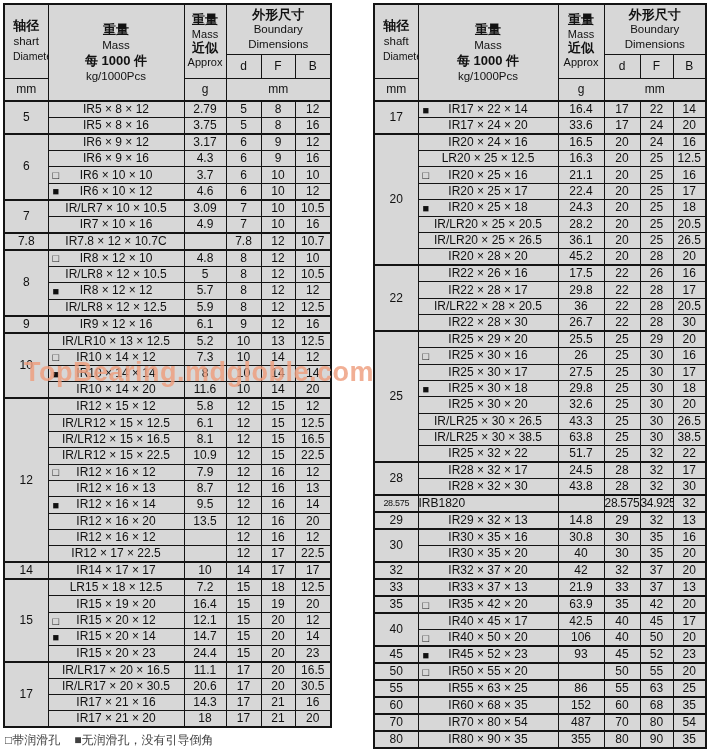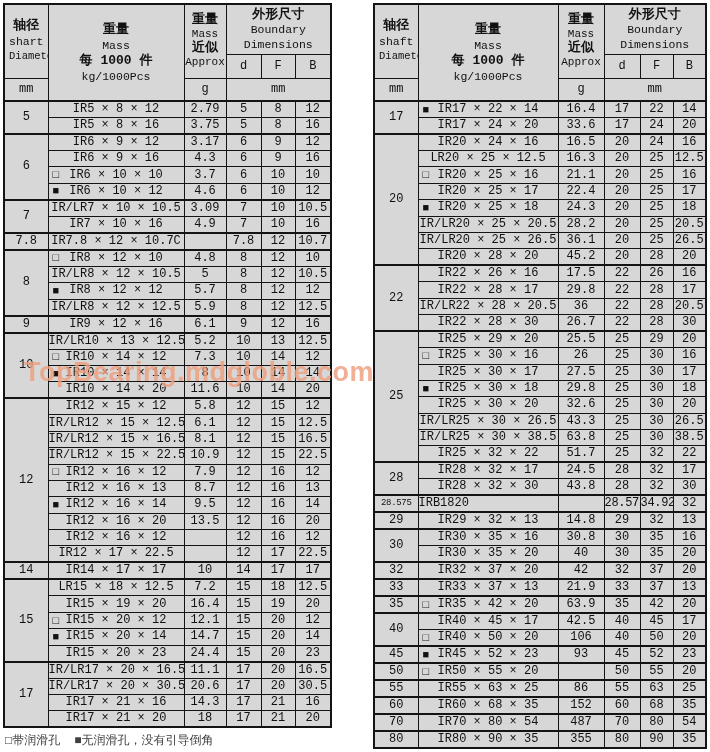--- a/index.html
+++ b/index.html
@@ -10,21 +10,20 @@
     position:relative;
     color:#111;
   }
   .page { position:absolute; inset:0; width:710px; height:752px; background:#ffffff; overflow:hidden; }
 
   table.spec {
     position:absolute; top:3px;
     border-collapse:collapse;
     table-layout:fixed;
     border:2px solid #141414;
-    font-family:Liberation Mono, monospace;
   }
   #left-table  { left:3px;   width:327px; }
   #right-table { left:373px; width:332px; }
 
   table.spec th, table.spec td {
     border:1px solid #141414;
     background:#d7d7d7;
     padding:0;
     text-align:center;
     vertical-align:middle;

